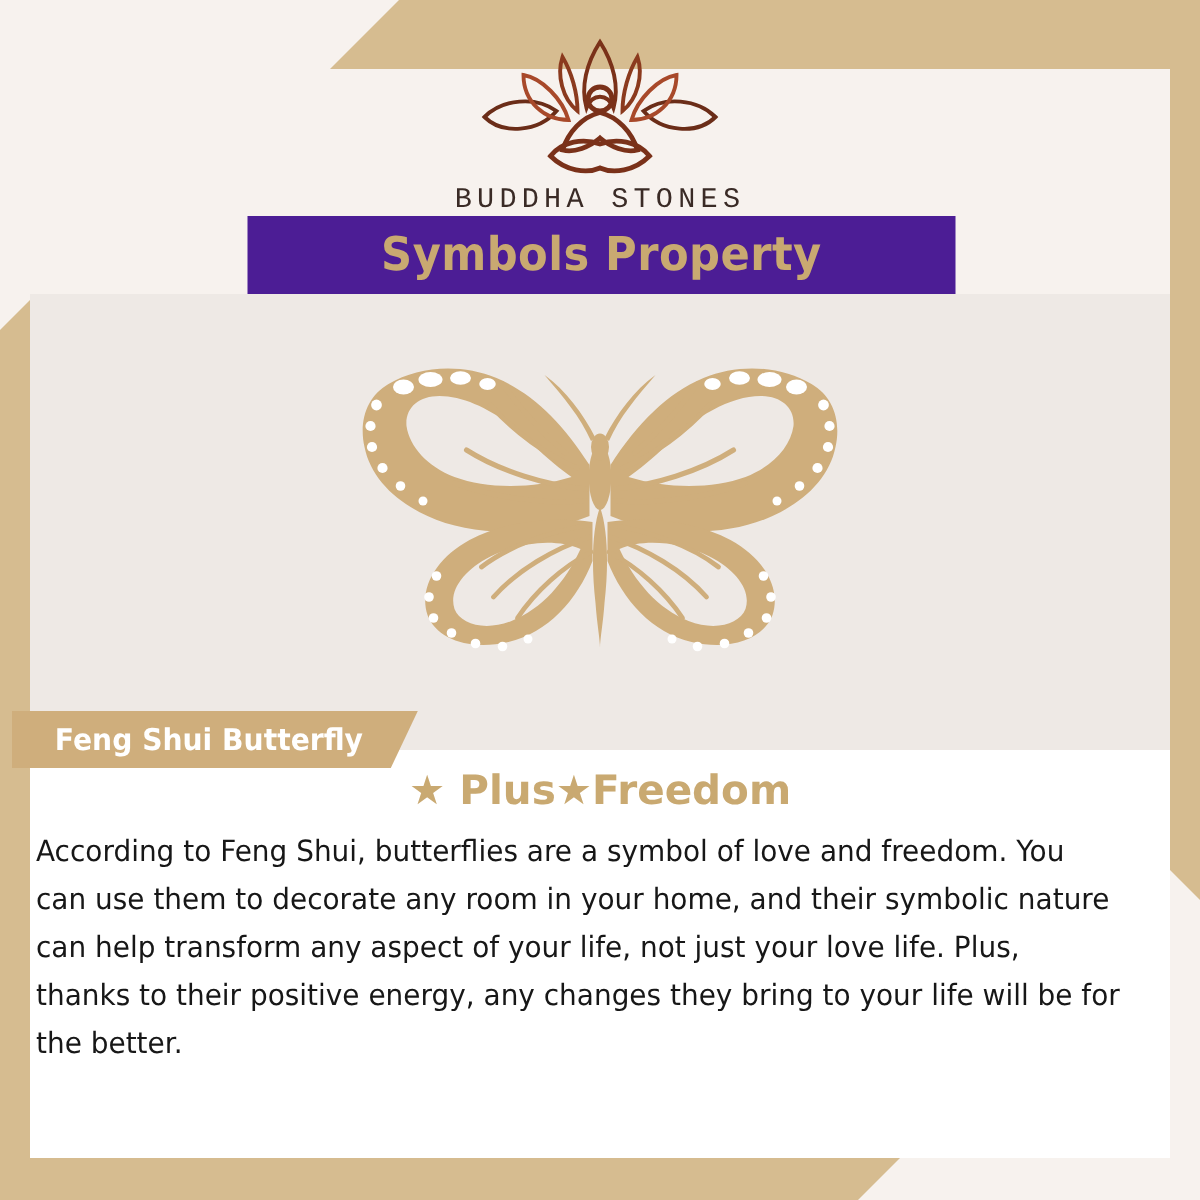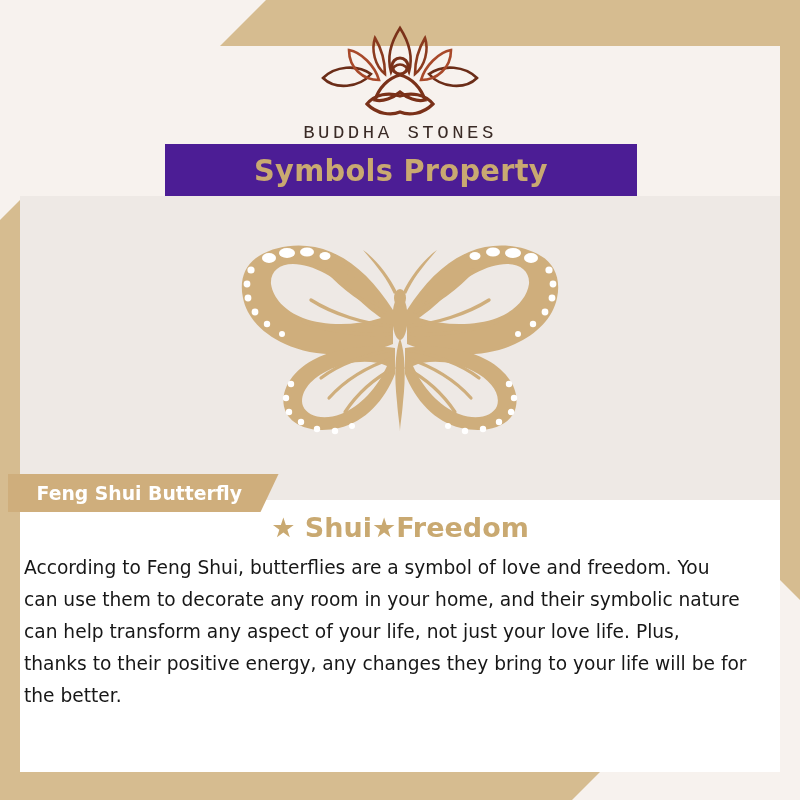--- a/index.html
+++ b/index.html
@@ -343,17 +343,17 @@
           <circle cx="137" cy="200" r="3"></circle>
         </g>
       </g>
     </svg>
   </div>
 
   <div class="ribbon">
     <span class="ribbon-text">Feng Shui Butterfly</span>
   </div>
 
-  <div class="subhead">★ Shui★Freedom</div>
+  <div class="subhead">★ Plus★Freedom</div>
 
   <div class="body-copy">According to Feng Shui, butterflies are a symbol of love and freedom. You can use them to decorate any room in your home, and their symbolic nature can help transform any aspect of your life, not just your love life. Plus, thanks to their positive energy, any changes they bring to your life will be for the better.</div>
 
 </div>
 
 </body></html>

